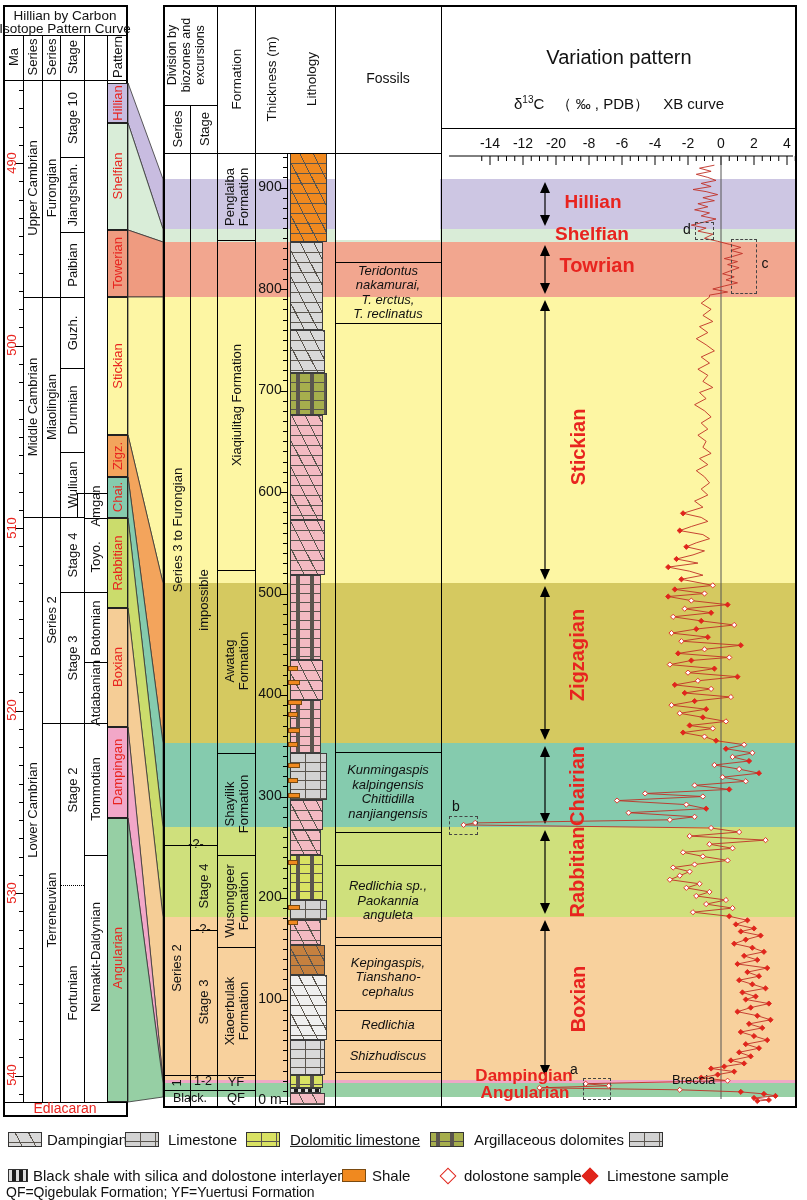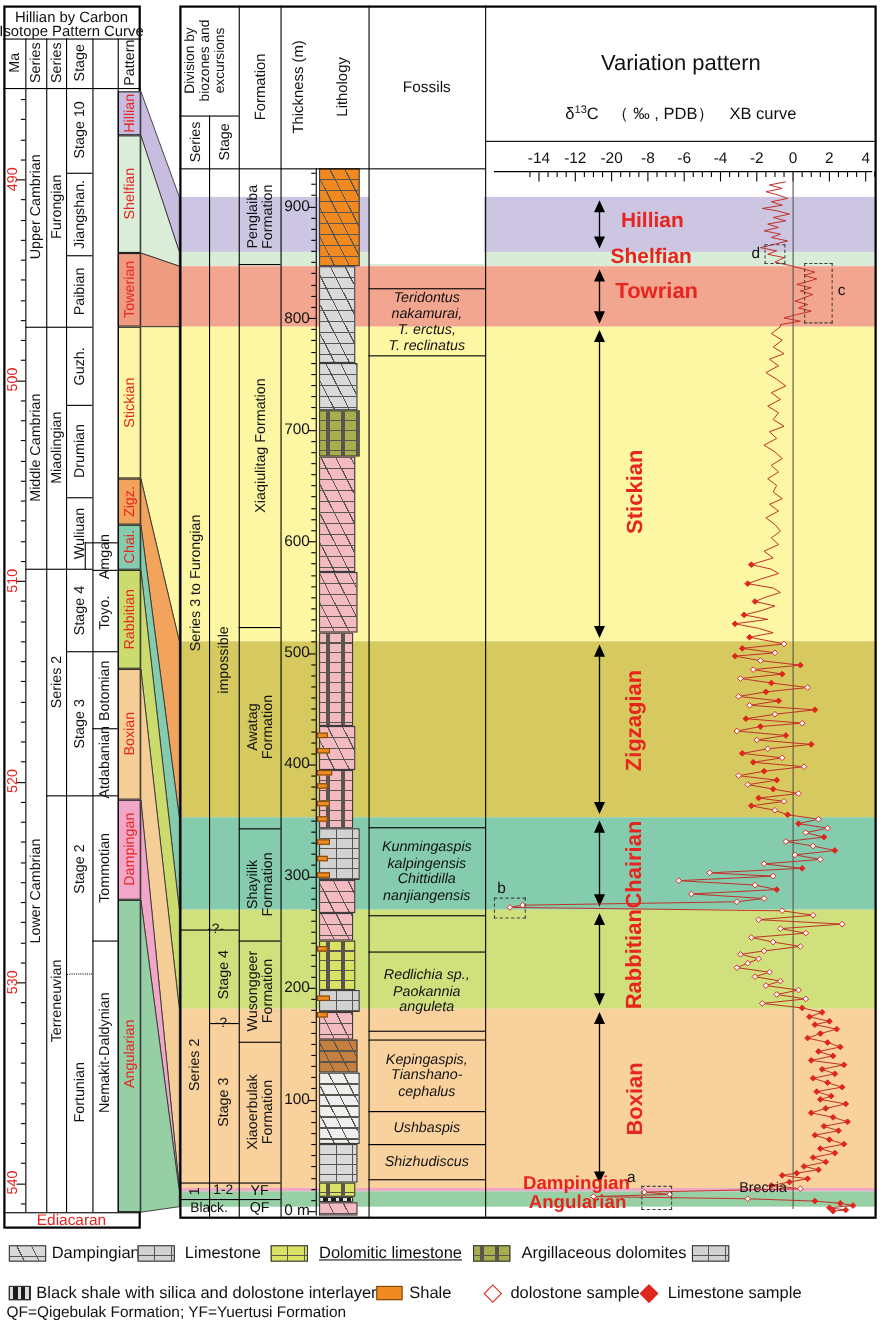--- a/index.html
+++ b/index.html
@@ -416,21 +416,21 @@
     <div class="hline" style="left:335px;top:945px;width:106px;"></div>
     <div class="hline" style="left:335px;top:1010px;width:106px;"></div>
     <div class="fossil-text" style="top:977.5px;">
       <div>Kepingaspis,</div>
       <div>Tianshano-</div>
       <div>cephalus</div>
     </div>
     <div class="hline" style="left:335px;top:1010px;width:106px;"></div>
     <div class="hline" style="left:335px;top:1040px;width:106px;"></div>
     <div class="fossil-text" style="top:1025px;">
-      <div>Ushbaspis</div>
+      <div>Redlichia</div>
     </div>
     <div class="hline" style="left:335px;top:1040px;width:106px;"></div>
     <div class="hline" style="left:335px;top:1072px;width:106px;"></div>
     <div class="fossil-text" style="top:1056px;">
       <div>Shizhudiscus</div>
     </div>
   </div>
 
 <div class="lbl" style="left:619px;top:58px;font-size:20px;">Variation pattern</div>
 <div class="lbl" style="left:619px;top:104px;font-size:15px;">

